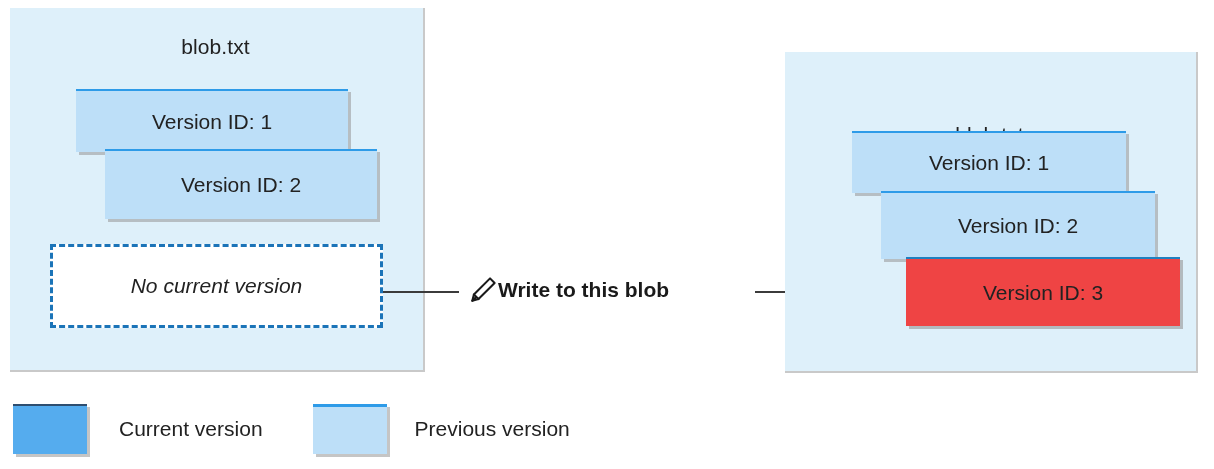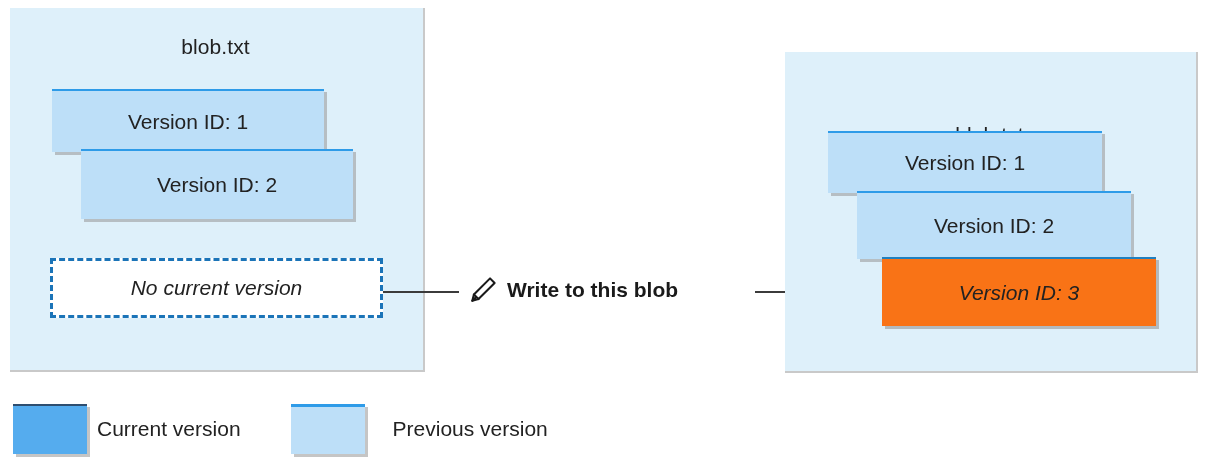--- a/index.html
+++ b/index.html
@@ -49,44 +49,44 @@
     position: absolute;
     box-sizing: border-box;
     display: flex;
     align-items: center;
     justify-content: center;
     font-size: 21px;
     color: #222222;
     background: #BDDFF8;
     border-top: 2px solid #2E9BE8;
     box-shadow: 3px 3px 0 0 rgba(150,150,150,0.55);
+    margin-left: 24px;
   }
   .version-card.current {
-    background: #f97316;
+    background: #ef4444;
     border-top: 2px solid #2080C0;
     box-shadow: 3px 3px 0 0 rgba(150,150,150,0.6);
-    font-style: italic;
   }
 
   
   #l-v1 { left: 52px; top: 89px;  width: 272px; height: 63px; }
   #l-v2 { left: 81px; top: 149px; width: 272px; height: 70px; }
 
   
   #r-v1 { left: 828px; top: 131px; width: 274px; height: 62px; }
   #r-v2 { left: 857px; top: 191px; width: 274px; height: 68px; }
   #r-v3 { left: 882px; top: 257px; width: 274px; height: 69px; }
 
   
   #no-current-version {
     position: absolute;
     left: 50px;
-    top: 258px;
+    top: 244px;
     width: 333px;
-    height: 60px;
+    height: 84px;
     box-sizing: border-box;
     background: #ffffff;
     border: 3px dashed #1B74B8;
     display: flex;
     align-items: center;
     justify-content: center;
     font-size: 21px;
     font-style: italic;
     color: #222222;
   }
@@ -110,21 +110,20 @@
     border-bottom: 9px solid transparent;
     border-left: 14px solid #3B3B3B;
   }
 
   #write-action {
     position: absolute;
     left: 468px;
     top: 275px;
     display: flex;
     align-items: center;
-    gap: 9px;
   }
   #pencil-icon {
     display: block;
     width: 30px;
     height: 30px;
     flex: 0 0 auto;
   }
   #write-action-label {
     font-size: 21px;
     font-weight: bold;
@@ -157,21 +156,21 @@
   }
   .legend-swatch.previous {
     background: #BDDFF8;
     border-top: 3px solid #2E9BE8;
   }
   .legend-label {
     font-size: 21px;
     color: #222222;
     white-space: nowrap;
   }
-  #legend-entry-current  .legend-label  { margin-left: 10px; }
+  #legend-entry-current  .legend-label  { margin-left: 32px; }
   #legend-entry-previous { margin-left: 50px; }
   #legend-entry-previous .legend-label  { margin-left: 28px; }
 </style>
 </head>
 <body>
 
 <div id="stage">
 
   <div id="panel-left" class="blob-panel">
     <div class="panel-title">blob.txt</div>

